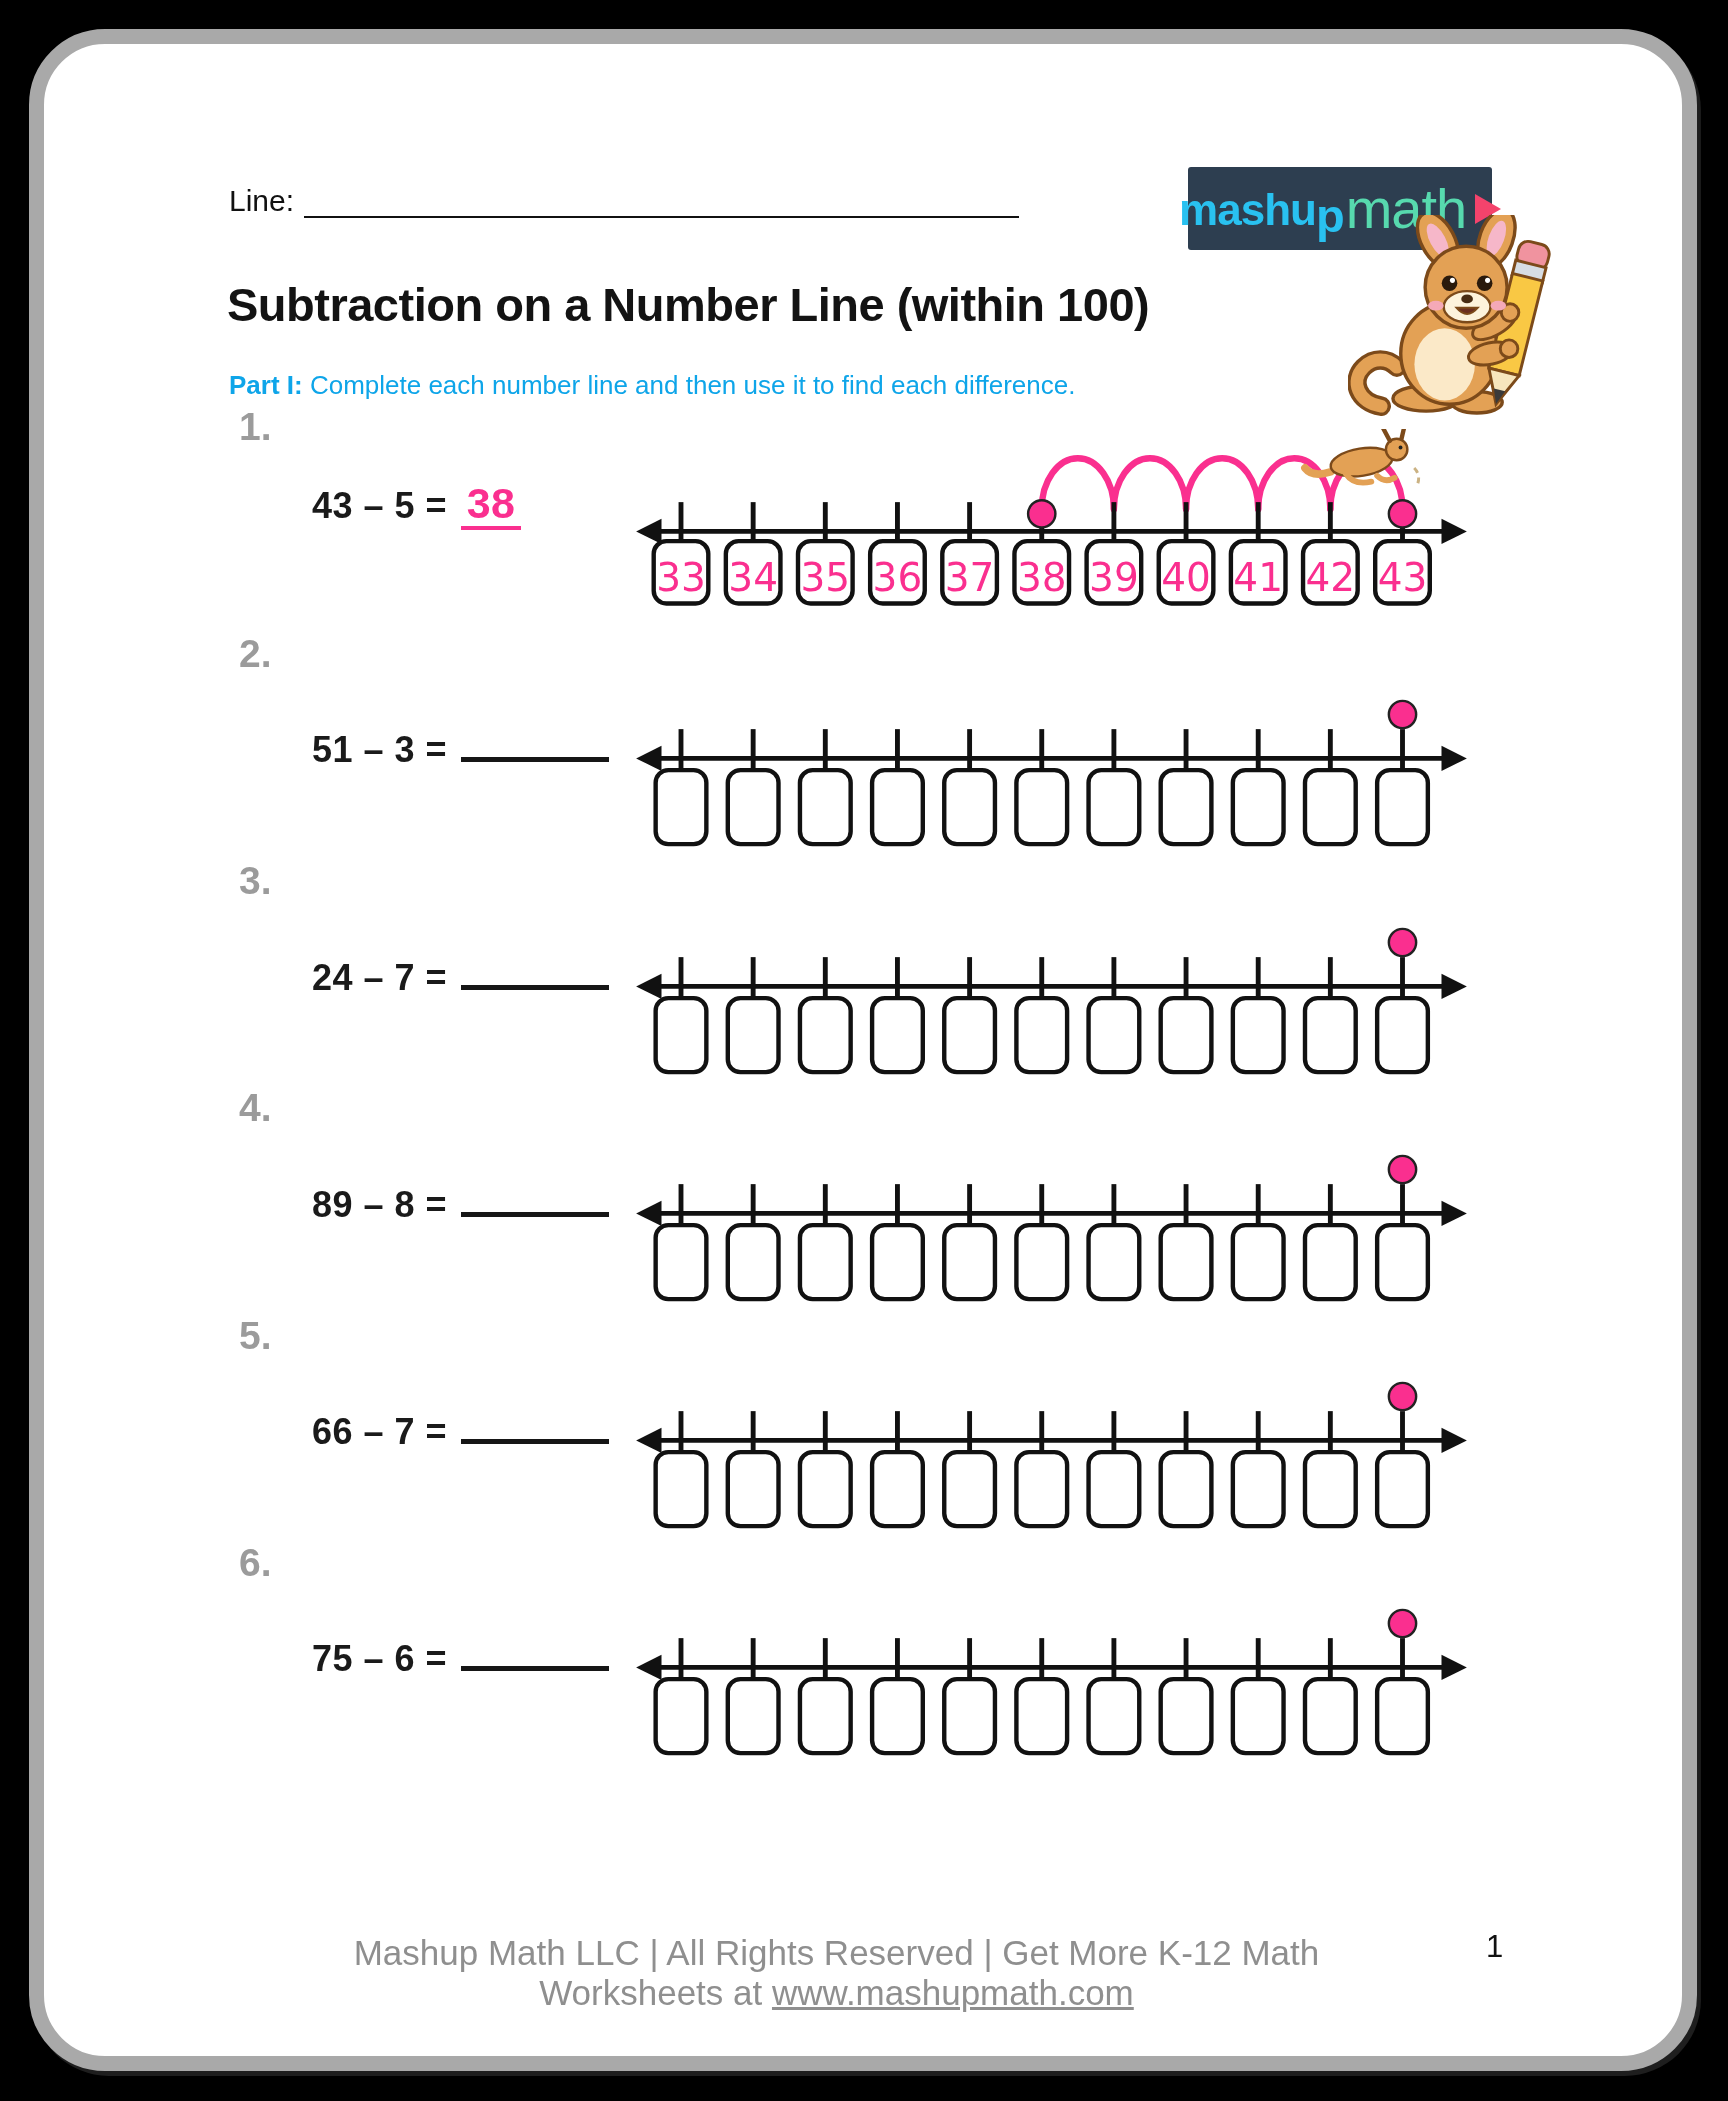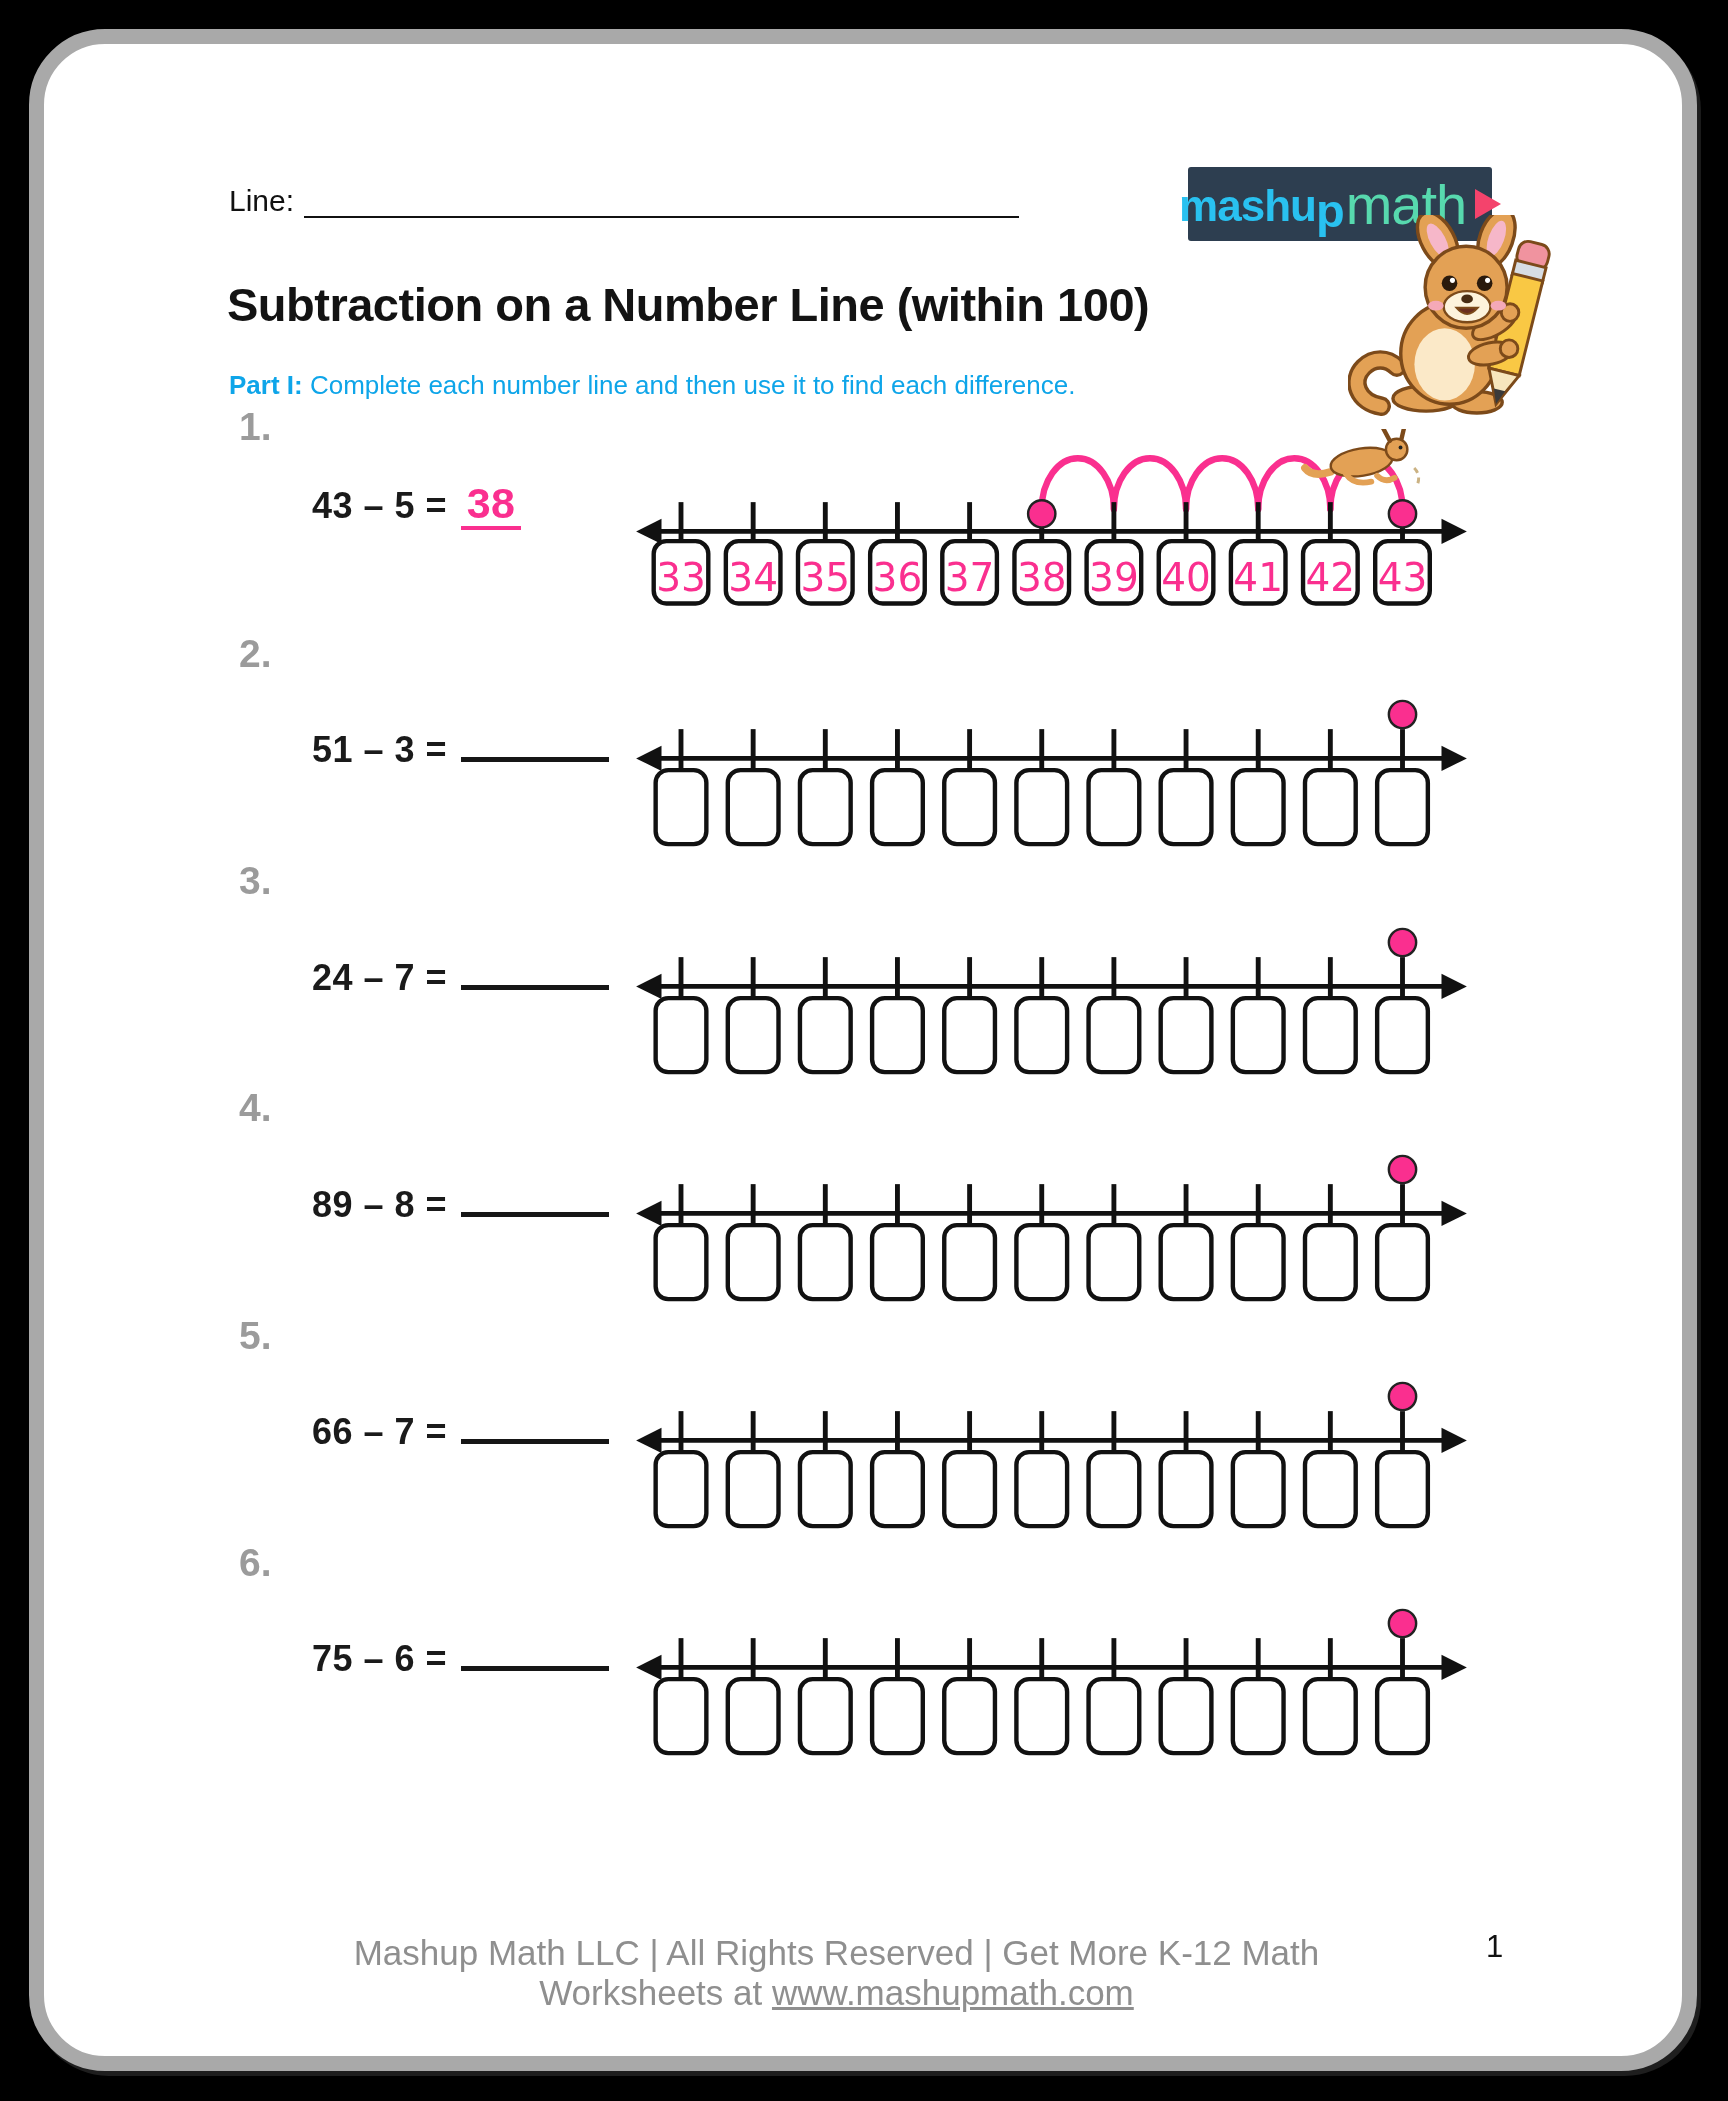--- a/index.html
+++ b/index.html
@@ -9,21 +9,21 @@
   }
   .page{
     position:absolute;left:29px;top:29px;width:1638px;height:2012px;
     background:#fff;border:15.6px solid #a9a9a9;border-radius:76px;
     box-shadow:3.9px 4.9px 0 rgba(60,60,60,.5);
   }
   .content{position:absolute;inset:0;}
   
   .name-row{position:absolute;left:229px;top:183px;width:790px;display:flex;align-items:flex-end;font-size:30px;color:#111;}
   .name-line{flex:1;margin-left:9.8px;border-bottom:2.9px solid #111;height:33px;}
-  .logo{position:absolute;left:1188px;top:167px;width:304px;height:74px;background:#2d3e50;border-radius:3px;
+  .logo{position:absolute;left:1188px;top:167px;width:304px;height:83px;background:#2d3e50;border-radius:3px;
         display:flex;align-items:center;justify-content:center;}
   .logo .w1{color:#29c1f0;font-weight:bold;font-size:44px;letter-spacing:-1px;}
   .logo .w1 .drop{position:relative;top:6.8px;font-size:47px;}
   .logo .w2{color:#57d9ae;font-weight:normal;font-size:56px;letter-spacing:-1px;margin-left:2px;}
   .logo .play{width:0;height:0;border-top:15.6px solid transparent;border-bottom:15.6px solid transparent;
         border-left:26px solid #f4436c;margin-left:8.8px;}
   .kangaroo{position:absolute;left:1348px;top:215px;}
   
   .title{position:absolute;left:227px;top:246px;font-size:47px;font-weight:bold;color:#131313;letter-spacing:-0.5px;}
   .instructions{position:absolute;left:229px;top:341px;font-size:26px;line-height:37px;color:#0ea5e9;}

